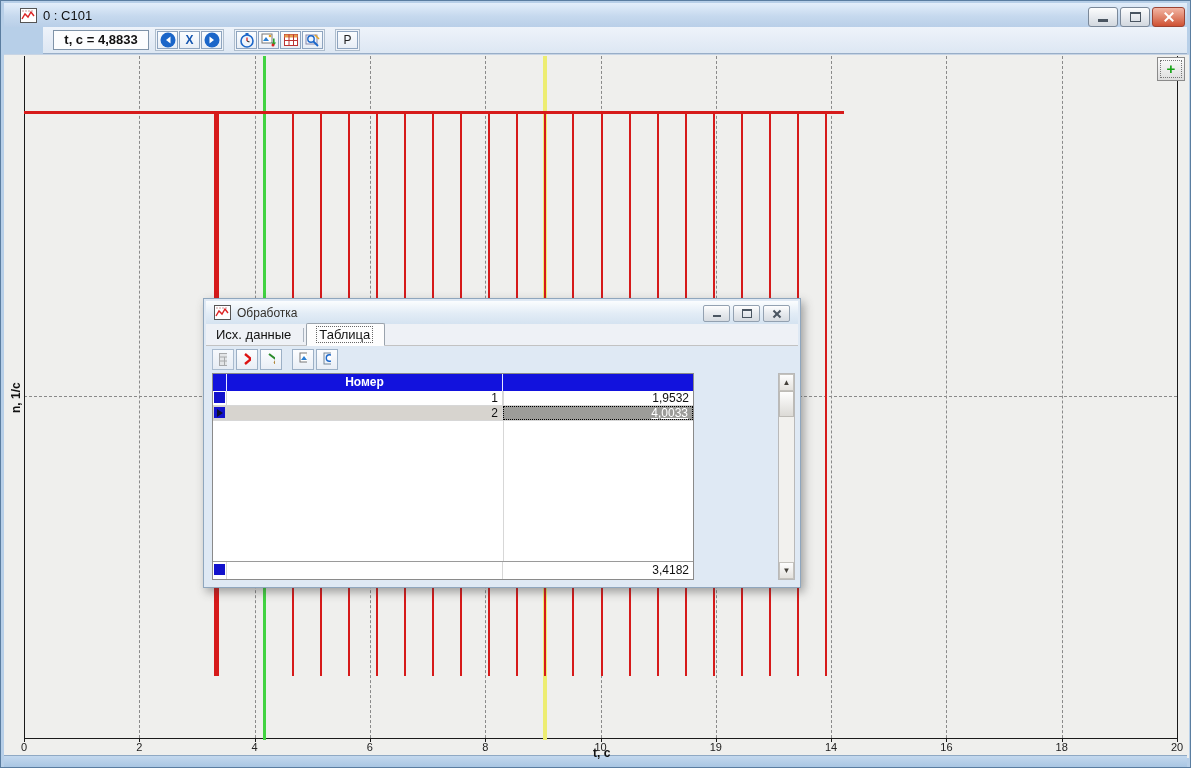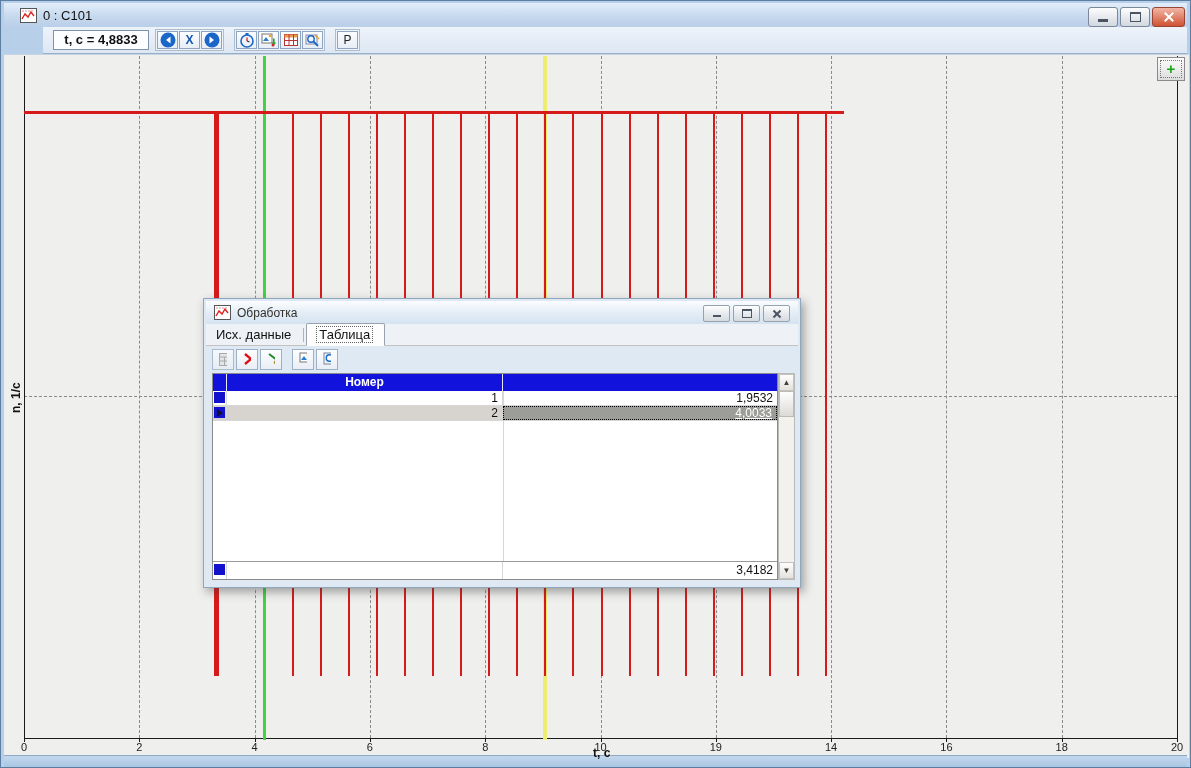--- a/index.html
+++ b/index.html
@@ -60,21 +60,21 @@
   .tab{font-size:13px;color:#111;padding:3px 12px 3px 10px;cursor:default;}
   .tabsep{width:1px;height:14px;background:#aab4c0;margin:0 2px 3px 0;}
   .tab.active{border:1px solid #9aa3ad;border-bottom:1px solid #fdfdfd;background:#fdfdfd;
     border-radius:2px 2px 0 0;margin-bottom:-1px;}
   .tab.active span{outline:1px dotted #666;padding:0 2px;}
   .dtoolbar{position:absolute;left:8px;top:48px;height:24px;display:flex;gap:2px;align-items:center;}
   .dbtnicon{width:22px;height:21px;border:1px solid #9cb0c6;background:linear-gradient(#fcfdff,#e9eef5);
     display:flex;align-items:center;justify-content:center;cursor:default;}
   .dbtnicon.gap{margin-left:8px;}
   
-  #grid{position:absolute;left:8px;top:74px;width:566px;height:207px;background:#fff;border:1px solid #8a8a8a;box-sizing:border-box;}
+  #grid{position:absolute;left:8px;top:74px;width:482px;height:207px;background:#fff;border:1px solid #8a8a8a;box-sizing:border-box;}
   .gh{position:absolute;left:0;top:0;right:0;height:17px;background:#1212dd;display:flex;}
   .gh .hcell{color:#fff;font-size:12px;font-weight:bold;text-align:center;line-height:17px;border-right:1px solid #e8e8ff;box-sizing:border-box;}
   .mcol{width:14px;box-sizing:border-box;border-right:1px solid #e8e8ff;}
   .row{position:absolute;left:0;right:0;height:15px;display:flex;border-bottom:1px solid #d7d7d7;box-sizing:border-box;}
   .rcell{font-size:12px;color:#111;text-align:right;padding-right:4px;line-height:14px;border-right:1px solid #d7d7d7;box-sizing:border-box;}
   .rowmark{width:14px;box-sizing:border-box;border-right:1px solid #d7d7d7;position:relative;}
   .bluesq{position:absolute;left:1px;top:1px;width:11px;height:11px;background:#1212cc;}
   .rowarrow{position:absolute;left:4px;top:3px;width:0;height:0;border-left:6px solid #101030;border-top:4px solid transparent;border-bottom:4px solid transparent;z-index:2;}
   .selrow{background:#d7d4cf;}
   .selcell{background:#9c9c99;color:#fff !important;border:1px dotted #000 !important;line-height:12px;}

